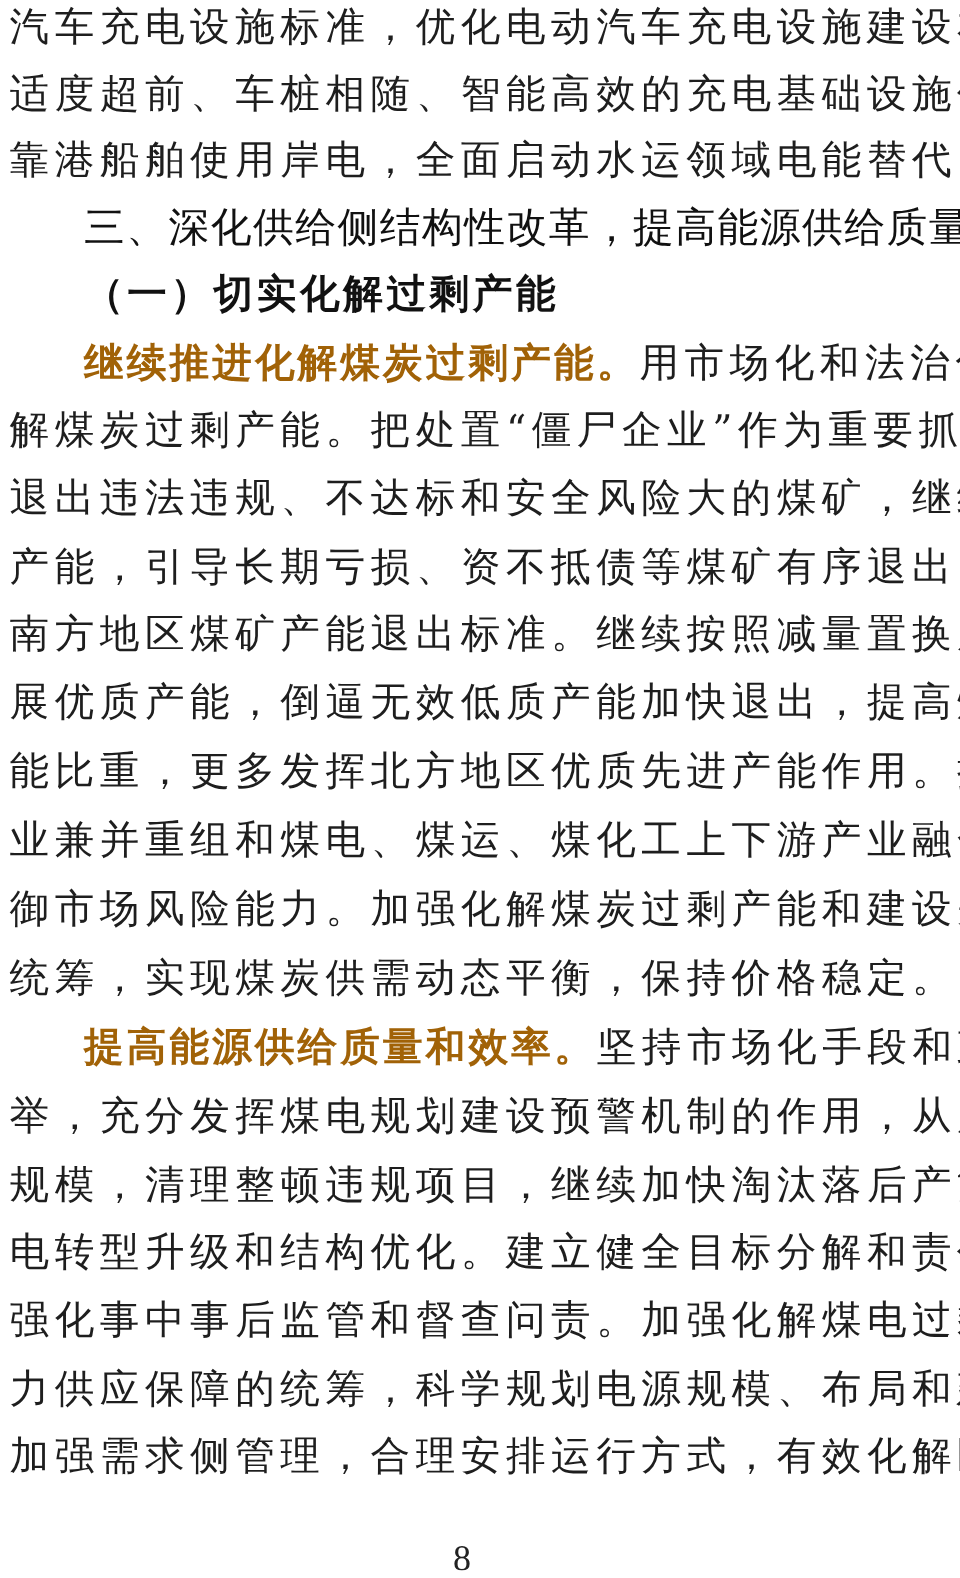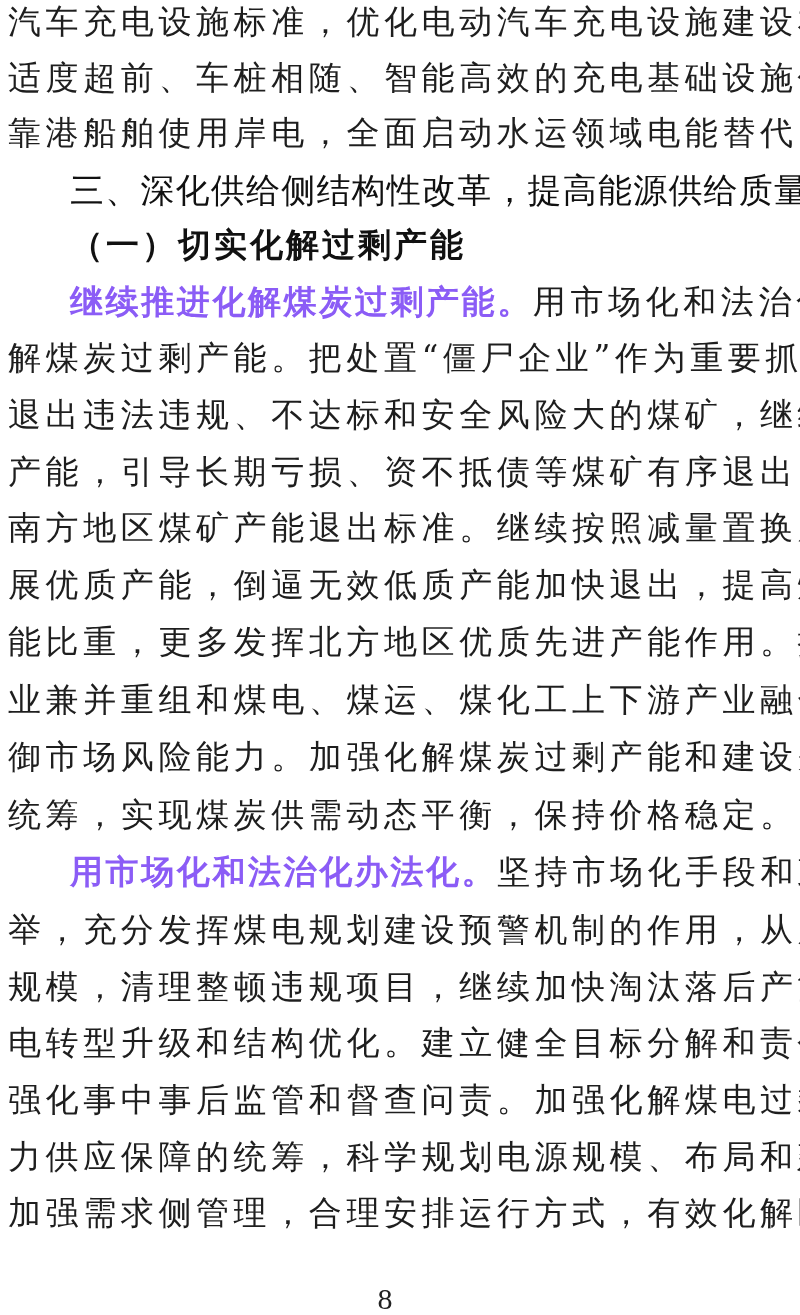--- a/index.html
+++ b/index.html
@@ -4,21 +4,21 @@
 <style>
   html, body { margin: 0; padding: 0; background: #ffffff; }
   body { width: 800px; height: 1315px; position: relative; overflow: hidden;
          font-family: "DejaVu Serif", "Liberation Serif", serif; color: #1e1e1e; }
   .line { position: absolute; left: 8px; width: 800px; white-space: nowrap;
           font-size: 33px; line-height: 44px; letter-spacing: 4.6px; }
   .line.indent { left: 70px; }
   .h1 { font-family: "DejaVu Sans", "Liberation Sans", sans-serif; font-weight: normal;
         letter-spacing: 1.2px; font-size: 34px; color: #111; }
   .h2 { font-weight: bold; letter-spacing: 3px; color: #111; }
-  .lead { font-weight: bold; color: #8b5cf6; letter-spacing: 2.6px; }
+  .lead { font-weight: bold; color: #a16207; letter-spacing: 2.6px; }
   .pagenum { position: absolute; left: 0; width: 770px; top: 1282px; text-align: center;
              font-family: "Liberation Serif", serif; font-size: 30px; color: #222; }
 </style>
 </head>
 <body>
 
 <div id="doc">
   <div class="line" style="top:0px">汽车充电设施标准，优化电动汽车充电设施建设布局，建设</div>
   <div class="line" style="top:56px">适度超前、车桩相随、智能高效的充电基础设施体系。推广</div>
   <div class="line" style="top:111px">靠港船舶使用岸电，全面启动水运领域电能替代。</div>
@@ -27,21 +27,21 @@
   <div class="line indent" style="top:280px"><span class="lead">继续推进化解煤炭过剩产能。</span><span>用市场化和法治化办法化</span></div>
   <div class="line" style="top:336px">解煤炭过剩产能。把处置“僵尸企业”作为重要抓手，加快</div>
   <div class="line" style="top:393px">退出违法违规、不达标和安全风险大的煤矿，继续淘汰落后</div>
   <div class="line" style="top:450px">产能，引导长期亏损、资不抵债等煤矿有序退出，适当提高</div>
   <div class="line" style="top:506px">南方地区煤矿产能退出标准。继续按照减量置换原则有序发</div>
   <div class="line" style="top:563px">展优质产能，倒逼无效低质产能加快退出，提高煤炭先进产</div>
   <div class="line" style="top:620px">能比重，更多发挥北方地区优质先进产能作用。推进煤矿企</div>
   <div class="line" style="top:678px">业兼并重组和煤电、煤运、煤化工上下游产业融合，提高抵</div>
   <div class="line" style="top:735px">御市场风险能力。加强化解煤炭过剩产能和建设先进产能的</div>
   <div class="line" style="top:793px">统筹，实现煤炭供需动态平衡，保持价格稳定。</div>
-  <div class="line indent" style="top:850px"><span class="lead">用市场化和法治化办法化。</span><span>坚持市场化手段和政府调控并</span></div>
+  <div class="line indent" style="top:850px"><span class="lead">提高能源供给质量和效率。</span><span>坚持市场化手段和政府调控并</span></div>
   <div class="line" style="top:908px">举，充分发挥煤电规划建设预警机制的作用，从严控制新增</div>
   <div class="line" style="top:965px">规模，清理整顿违规项目，继续加快淘汰落后产能，促进煤</div>
   <div class="line" style="top:1021px">电转型升级和结构优化。建立健全目标分解和责任落实机制，</div>
   <div class="line" style="top:1078px">强化事中事后监管和督查问责。加强化解煤电过剩产能与电</div>
   <div class="line" style="top:1135px">力供应保障的统筹，科学规划电源规模、布局和建设时序。</div>
   <div class="line" style="top:1191px">加强需求侧管理，合理安排运行方式，有效化解区域性、时</div>
   <div class="pagenum">8</div>
 </div>
 
 </body></html>

